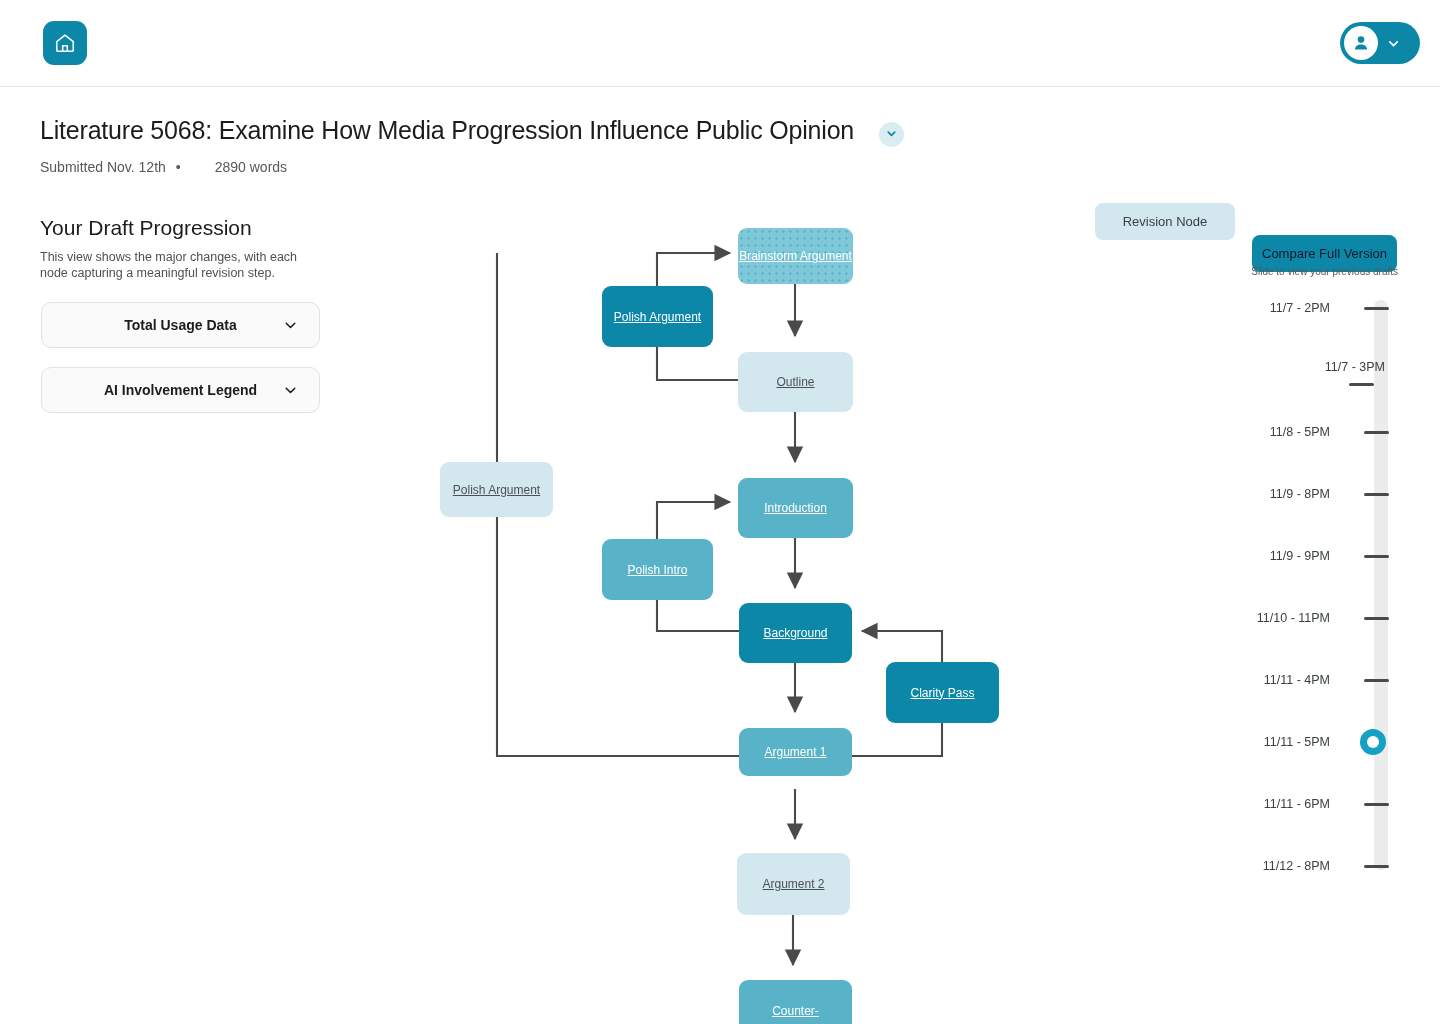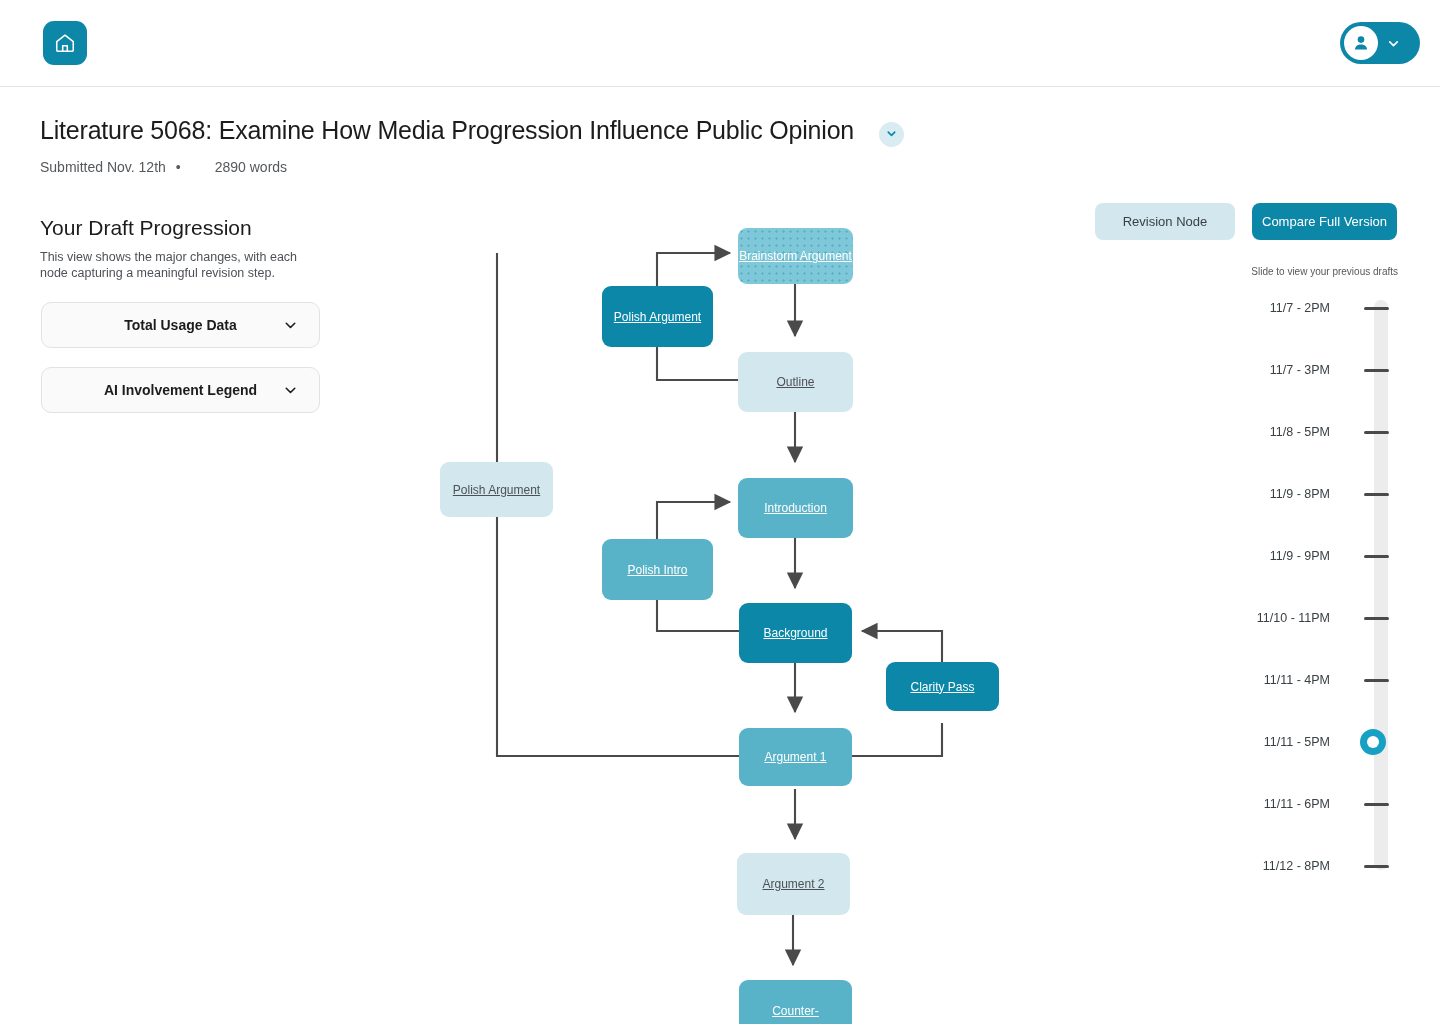--- a/index.html
+++ b/index.html
@@ -106,21 +106,21 @@
     height: 37px; border-radius: 8px;
     display: flex; align-items: center; justify-content: center;
     font-size: 13px; cursor: pointer;
   }
   #segRevision {
     left: 1095px; width: 140px;
     background: #d3e8ee; color: #3a4145;
   }
   #segCompare {
     left: 1252px; width: 145px;
-    background: #0c87a8; color: #ffffff;
+    background: #0c87a8; color: #0f172a; margin-top: 32px;
   }
   .slide-hint {
     position: absolute; left: 1206px; top: 266px;
     width: 192px; text-align: right;
     font-size: 10px; color: #55585c;
   }
 
   
   .tl-track {
     position: absolute; left: 1374px; top: 300px;
@@ -257,21 +257,21 @@
 <div class="slide-hint">Slide to view your previous drafts</div>
 
 <div class="tl-track"></div>
 <div id="timelineRows">
     <div class="tl-row" style="top: 298px;">
       <div class="tl-label">11/7 - 2PM</div>
       <div class="tl-tickwrap">
         <div class="tl-tick"></div>
       </div>
     </div>
-    <div class="tl-row" style="top: 360px;">
+    <div class="tl-row" style="top: 360px; flex-direction: column;">
       <div class="tl-label">11/7 - 3PM</div>
       <div class="tl-tickwrap">
         <div class="tl-tick"></div>
       </div>
     </div>
     <div class="tl-row" style="top: 422px;">
       <div class="tl-label">11/8 - 5PM</div>
       <div class="tl-tickwrap">
         <div class="tl-tick"></div>
       </div>
@@ -379,25 +379,25 @@
   </div>
 
   <div class="node n-mid" style="left:602px; top:349px; width:111px; height:61px;">
     <span>Polish Intro</span>
   </div>
 
   <div class="node n-dark" style="left:739px; top:413px; width:113px; height:60px;">
     <span>Background</span>
   </div>
 
-  <div class="node n-dark" style="left:886px; top:472px; width:113px; height:49px;border-radius:9px;">
+  <div class="node n-dark" style="left:886px; top:472px; width:113px; height:61px;border-radius:9px;">
     <span>Clarity Pass</span>
   </div>
 
-  <div class="node n-mid" style="left:739px; top:538px; width:113px; height:58px;">
+  <div class="node n-mid" style="left:739px; top:538px; width:113px; height:48px;">
     <span>Argument 1</span>
   </div>
 
   <div class="node n-light" style="left:737px; top:663px; width:113px; height:62px;">
     <span>Argument 2</span>
   </div>
 
   <div class="node n-mid" style="left:739px; top:790px; width:113px; height:62px;">
     <span>Counter-</span>
   </div>

